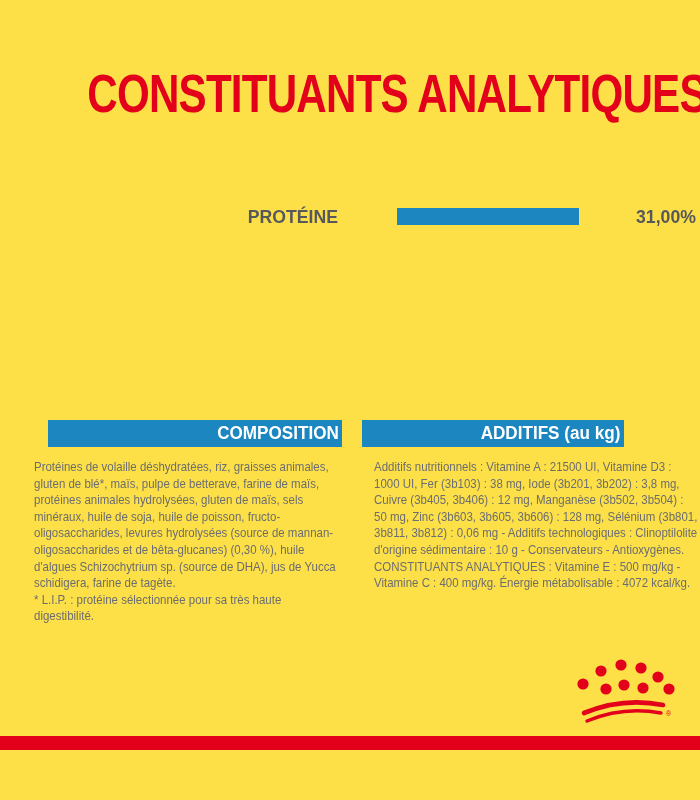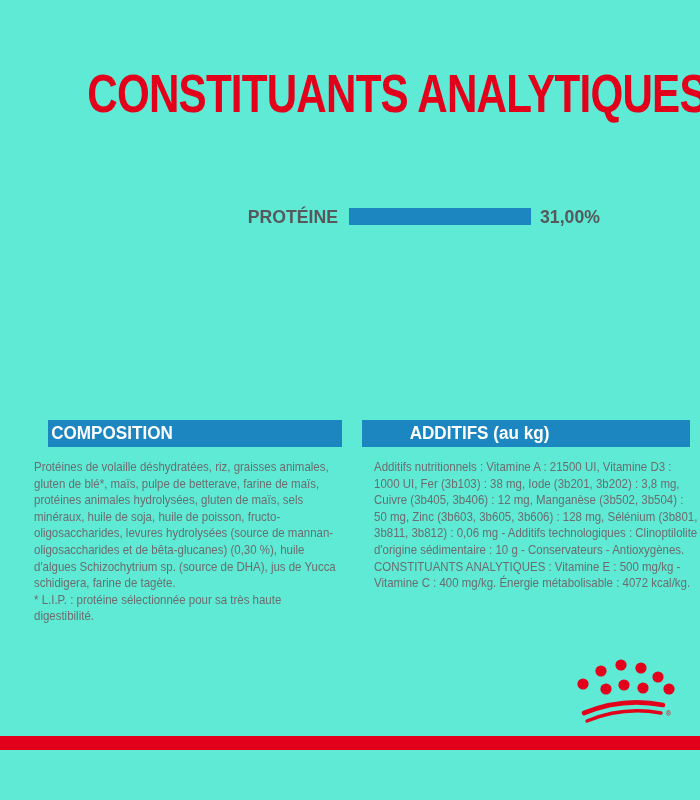--- a/index.html
+++ b/index.html
@@ -8,38 +8,38 @@
     --chart-gray:#57585b;
     --body-gray:#6c6d70;
   }
   html,body{margin:0;padding:0;}
   body{
     width:700px;height:800px;
     background:#fefefe;
     font-family:"Liberation Sans", sans-serif;
     position:relative;overflow:hidden;
   }
-  .canvas{position:absolute;inset:0;width:700px;height:800px;background:#5eead4;}
+  .canvas{position:absolute;inset:0;width:700px;height:800px;background:#fde047;}
 
   .title-wrap{
     position:absolute;top:66px;left:0;width:700px;text-align:center;
   }
   .title{
     display:inline-block;
     font-size:54px;font-weight:bold;color:var(--red);
     letter-spacing:-1px;white-space:nowrap;
     transform:scaleX(0.78);transform-origin:center top;
     line-height:1;
   }
 
   .chart{
     position:absolute;top:197px;left:0;width:700px;
   }
   .chart-row{
-    height:39px;display:flex;align-items:center;
+    height:39px;display:flex;align-items:center;justify-content:space-between;
   }
   .chart-cat{
     width:338px;flex:0 0 338px;
     text-align:right;
     font-size:19px;font-weight:bold;color:var(--chart-gray);
     white-space:nowrap;
     transform:scaleX(0.93);transform-origin:right center;
   }
   .chart-bar{
     height:17px;margin-left:11px;
@@ -50,25 +50,25 @@
     margin-left:9px;
     font-size:19px;font-weight:bold;color:var(--chart-gray);
     white-space:nowrap;
     transform:scaleX(0.93);transform-origin:left center;
   }
 
   .sec-hdr{
     position:absolute;top:420px;height:27px;
     background:var(--blue);
     color:#ffffff;font-weight:bold;font-size:18px;line-height:27px;
-    text-align:left;
+    text-align:right;
   }
   .sec-hdr > span{display:inline-block;transform:scaleX(0.95);transform-origin:center;}
   .sec-hdr.left{left:48px;width:294px;}
-  .sec-hdr.right{left:362px;width:284px;padding-left:44px;}
+  .sec-hdr.right{left:362px;width:262px;}
 
   .body-col{
     position:absolute;top:459px;
     font-size:13.5px;line-height:16.6px;color:var(--body-gray);
     transform:scaleX(0.85);transform-origin:left top;
   }
   .body-col.left{left:34px;width:358px;}
   .body-col.right{left:374px;width:382px;}
   .footnote{margin-top:0;}
 

